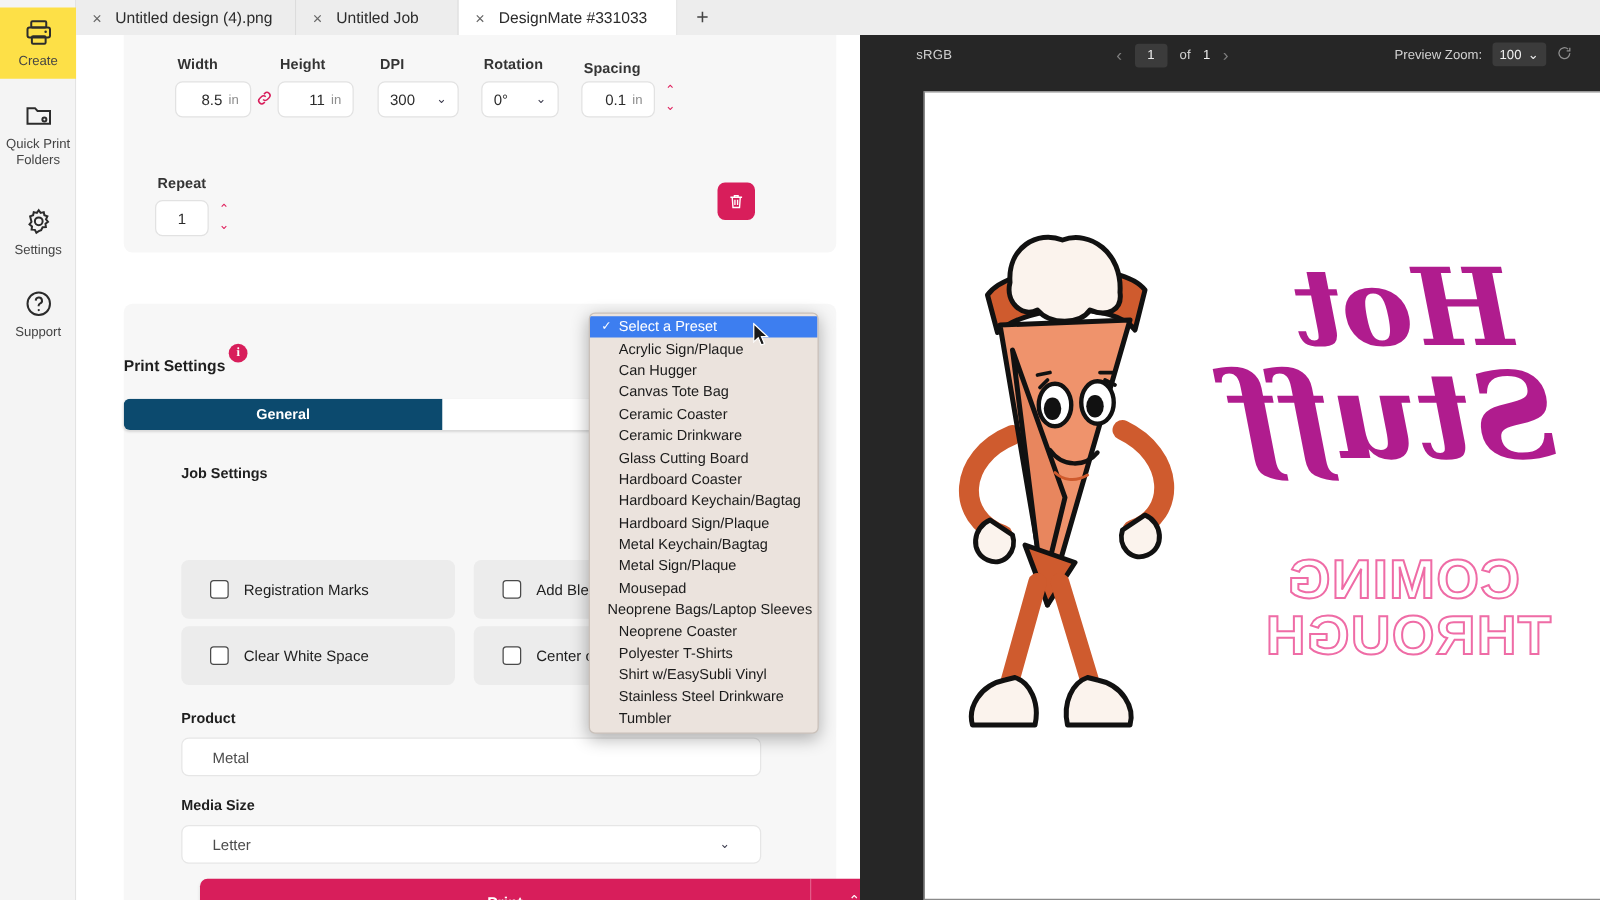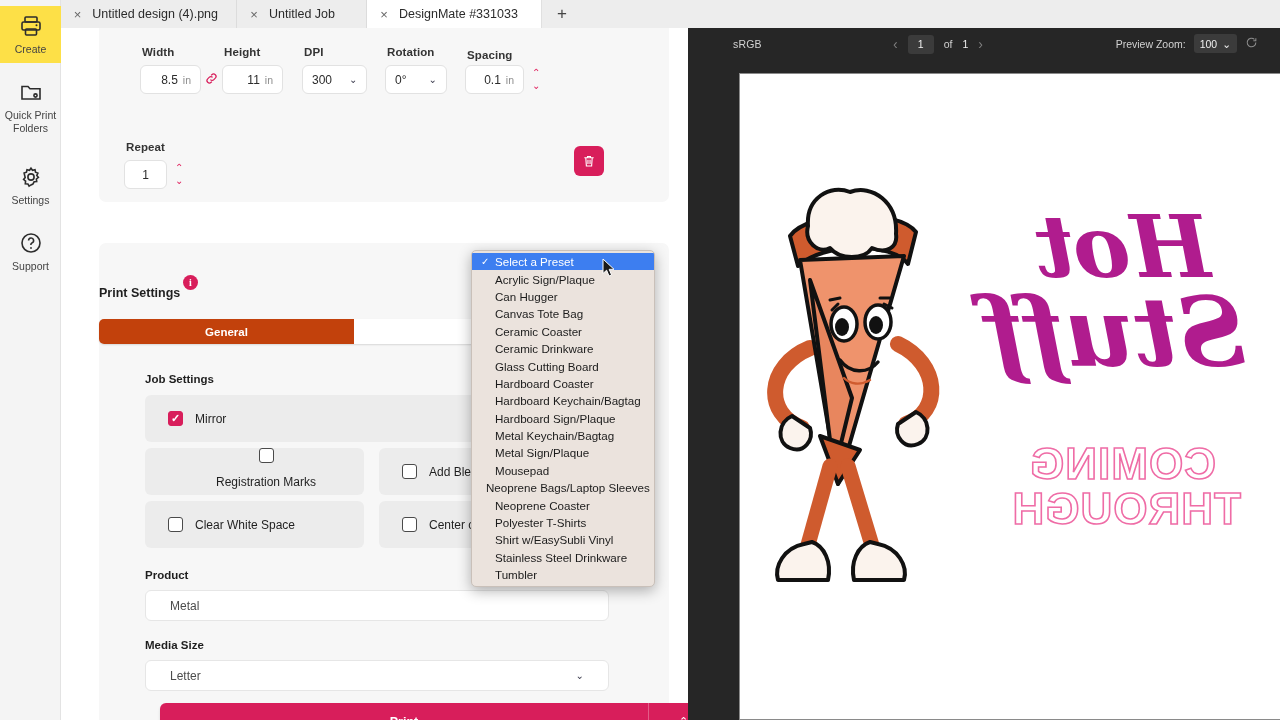--- a/index.html
+++ b/index.html
@@ -101,21 +101,21 @@
     font-weight: 700; display:flex; align-items:center; justify-content:center;
     font-family: "Liberation Serif", serif; cursor: pointer;
   }
   #seg {
     position:absolute; left: 0; top: 76px; width: 510px; height: 25px;
     border-radius: 5px; overflow: hidden; display:flex;
     box-shadow: 0 1px 2px rgba(0,0,0,.13);
   }
   .seg-btn { flex: 1 1 0; display:flex; align-items:center; justify-content:center;
              font-size: 11.5px; font-weight: 700; cursor: pointer; }
-  .seg-btn.on { background:#c2410c; color:#fff; }
+  .seg-btn.on { background:#0c4a6e; color:#fff; }
   .seg-btn.off { background:#ffffff; color:#555; }
 
   #job-lbl { position:absolute; left: 46px; top: 130px;
              font-size: 11.5px; font-weight: 700; color:#1f1f1f; }
   .chk-row {
     position:absolute; height: 47px; background:#ececec; border-radius: 6px;
     display:flex; align-items:center; padding-left: 23px; gap: 12px;
     cursor: pointer;
   }
   .cb {
@@ -374,26 +374,22 @@
         <span id="ps-title">Print Settings</span>
         <span id="ps-info">i</span>
 
         <div id="seg">
           <div class="seg-btn on">General</div>
           <div class="seg-btn off"></div>
         </div>
 
         <span id="job-lbl">Job Settings</span>
 
-        <div class="chk-row" style="left:46px; top:152px; width:464px;">
-          <span class="cb on"></span>
-          <span class="chk-lbl">Mirror</span>
-        </div>
-
-        <div class="chk-row" style="left:46px; top:205px; width:219px;flex-direction:column;">
+
+        <div class="chk-row" style="left:46px; top:205px; width:219px;">
           <span class="cb"></span>
           <span class="chk-lbl">Registration Marks</span>
         </div>
 
         <div class="chk-row" style="left:280px; top:205px; width:230px;">
           <span class="cb"></span>
           <span class="chk-lbl">Add Bleed</span>
         </div>
 
         <div class="chk-row" style="left:46px; top:258px; width:219px;">

